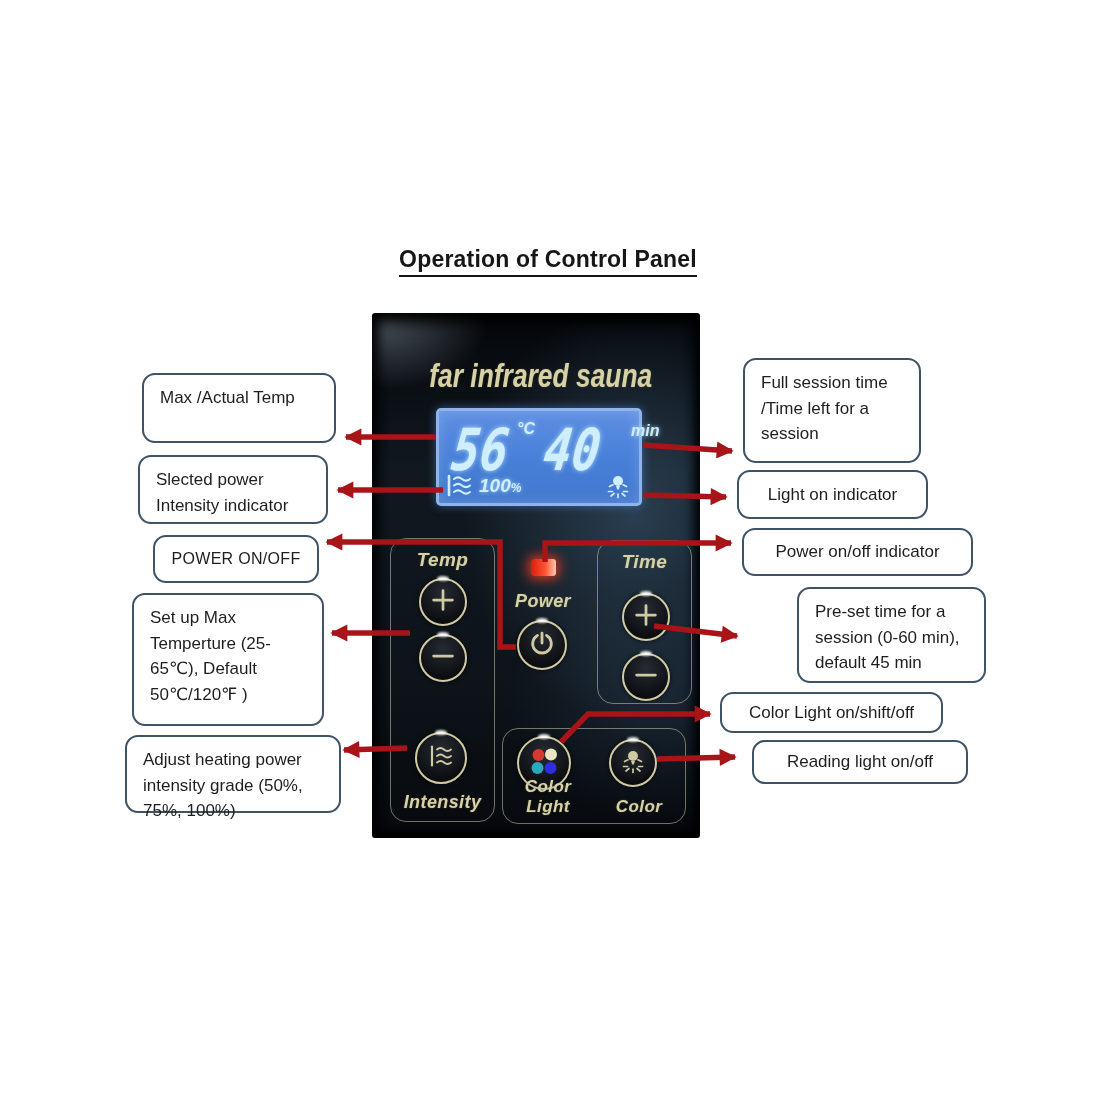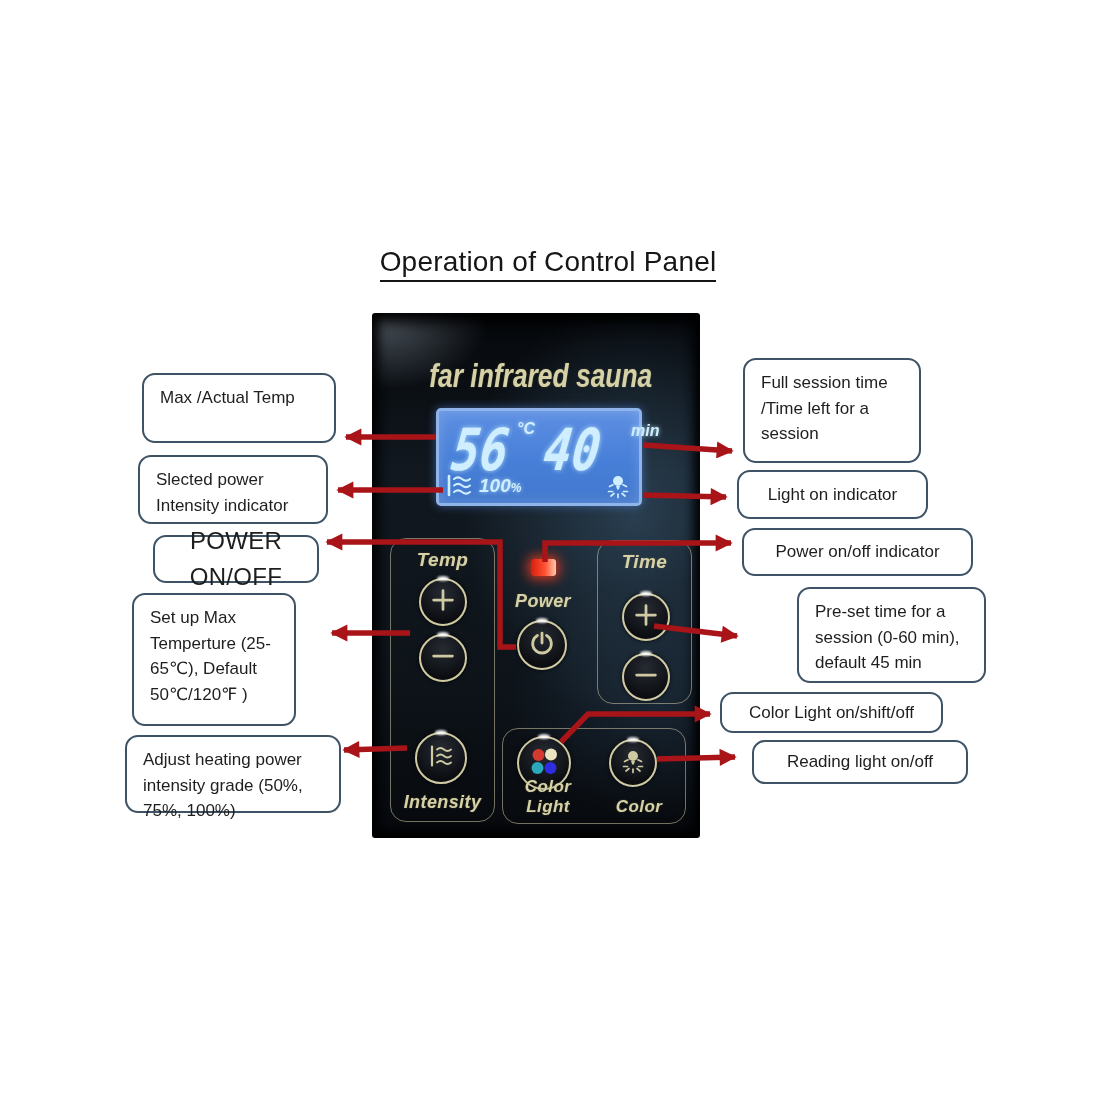--- a/index.html
+++ b/index.html
@@ -1,20 +1,20 @@
 <!DOCTYPE html>
 <html><head>
 <meta charset="utf-8">
 <style>
   html,body{margin:0;padding:0;background:#fff;}
   .stage{position:relative;width:1096px;height:1096px;background:#ffffff;overflow:hidden;
          font-family:"Liberation Sans","DejaVu Sans",sans-serif;}
   
   .title-wrap{position:absolute;top:246px;left:0;width:100%;text-align:center;}
-  .title-wrap span{display:inline-block;font-size:28px;font-weight:normal;color:#161616;
+  .title-wrap span{display:inline-block;font-size:23px;font-weight:bold;color:#161616;
          border-bottom:2.5px solid #161616;padding-bottom:2px;letter-spacing:.2px;}
   
   .panel{position:absolute;left:372px;top:313px;width:328px;height:525px;border-radius:3px;z-index:1;
     background:
       radial-gradient(170px 110px at 4% 2%, rgba(165,180,195,.40), rgba(165,180,195,0) 60%),
       radial-gradient(240px 290px at 80% 38%, rgba(62,95,122,.55), rgba(62,95,122,0) 72%),
       radial-gradient(210px 170px at 86% 74%, rgba(45,72,98,.35), rgba(45,72,98,0) 70%),
       linear-gradient(180deg,#05070a,#11181f 30%,#0d1319 72%,#07090d);
     box-shadow: inset 0 10px 14px rgba(0,0,0,.85), inset 0 -8px 12px rgba(0,0,0,.8),
                 inset 7px 0 10px rgba(0,0,0,.55), inset -7px 0 10px rgba(0,0,0,.55); font-style: italic;}
@@ -45,21 +45,21 @@
   .cbtn::before{content:"";position:absolute;top:-4px;left:50%;transform:translateX(-50%);
         width:12px;height:5px;background:rgba(255,255,255,.9);border-radius:50%;filter:blur(1.2px);}
   .led{position:absolute;left:159px;top:246px;width:25px;height:17px;border-radius:3px;
         background:linear-gradient(90deg,#d71f10,#ff5030 55%,#ffc9ae);
         box-shadow:0 0 12px 3px rgba(255,60,30,.8);}
   
   .callout{position:absolute;z-index:3;background:#fff;border:2px solid #3e5366;border-radius:13px;
         box-sizing:border-box;font-size:17px;color:#1e1e1e;line-height:1.5;
         white-space:pre-line;padding:10px 16px;}
   .callout.center{display:flex;align-items:center;justify-content:center;text-align:center;padding:4px 10px;}
-  .callout.caps{font-size:24px;letter-spacing:.3px;}
+  .callout.caps{font-size:16px;letter-spacing:.3px;}
   
   .arrows{position:absolute;left:0;top:0;z-index:5;pointer-events:none;}
 </style>
 </head>
 <body>
 
 <div class="stage">
 
   <div class="title-wrap">
     <span>Operation of Control Panel</span>
@@ -188,21 +188,21 @@
       </div>
       <div class="plabel" style="left:0;bottom:6px;width:90px;font-size:17px;">Color Light</div>
       <div class="plabel" style="left:96px;bottom:6px;width:80px;font-size:17px;">Color</div>
     </div>
   </div>
 
   <div class="callout" style="left:142px;top:373px;width:194px;height:70px;">Max /Actual Temp</div>
   <div class="callout" style="left:138px;top:455px;width:190px;height:69px;">Slected power
 Intensity indicator</div>
   <div class="callout center caps" style="left:153px;top:535px;width:166px;height:48px;">POWER ON/OFF</div>
-  <div class="callout" style="left:132px;top:593px;width:164px;height:133px;">Set up Max
+  <div class="callout" style="left:132px;top:593px;width:192px;height:133px;">Set up Max
 Temperture (25-
 65℃), Default
 50℃/120℉ )</div>
   <div class="callout" style="left:125px;top:735px;width:216px;height:78px;">Adjust heating power
 intensity grade (50%,
 75%, 100%)</div>
 
   <div class="callout" style="left:743px;top:358px;width:178px;height:105px;">Full session time
 /Time left for a
 session</div>

